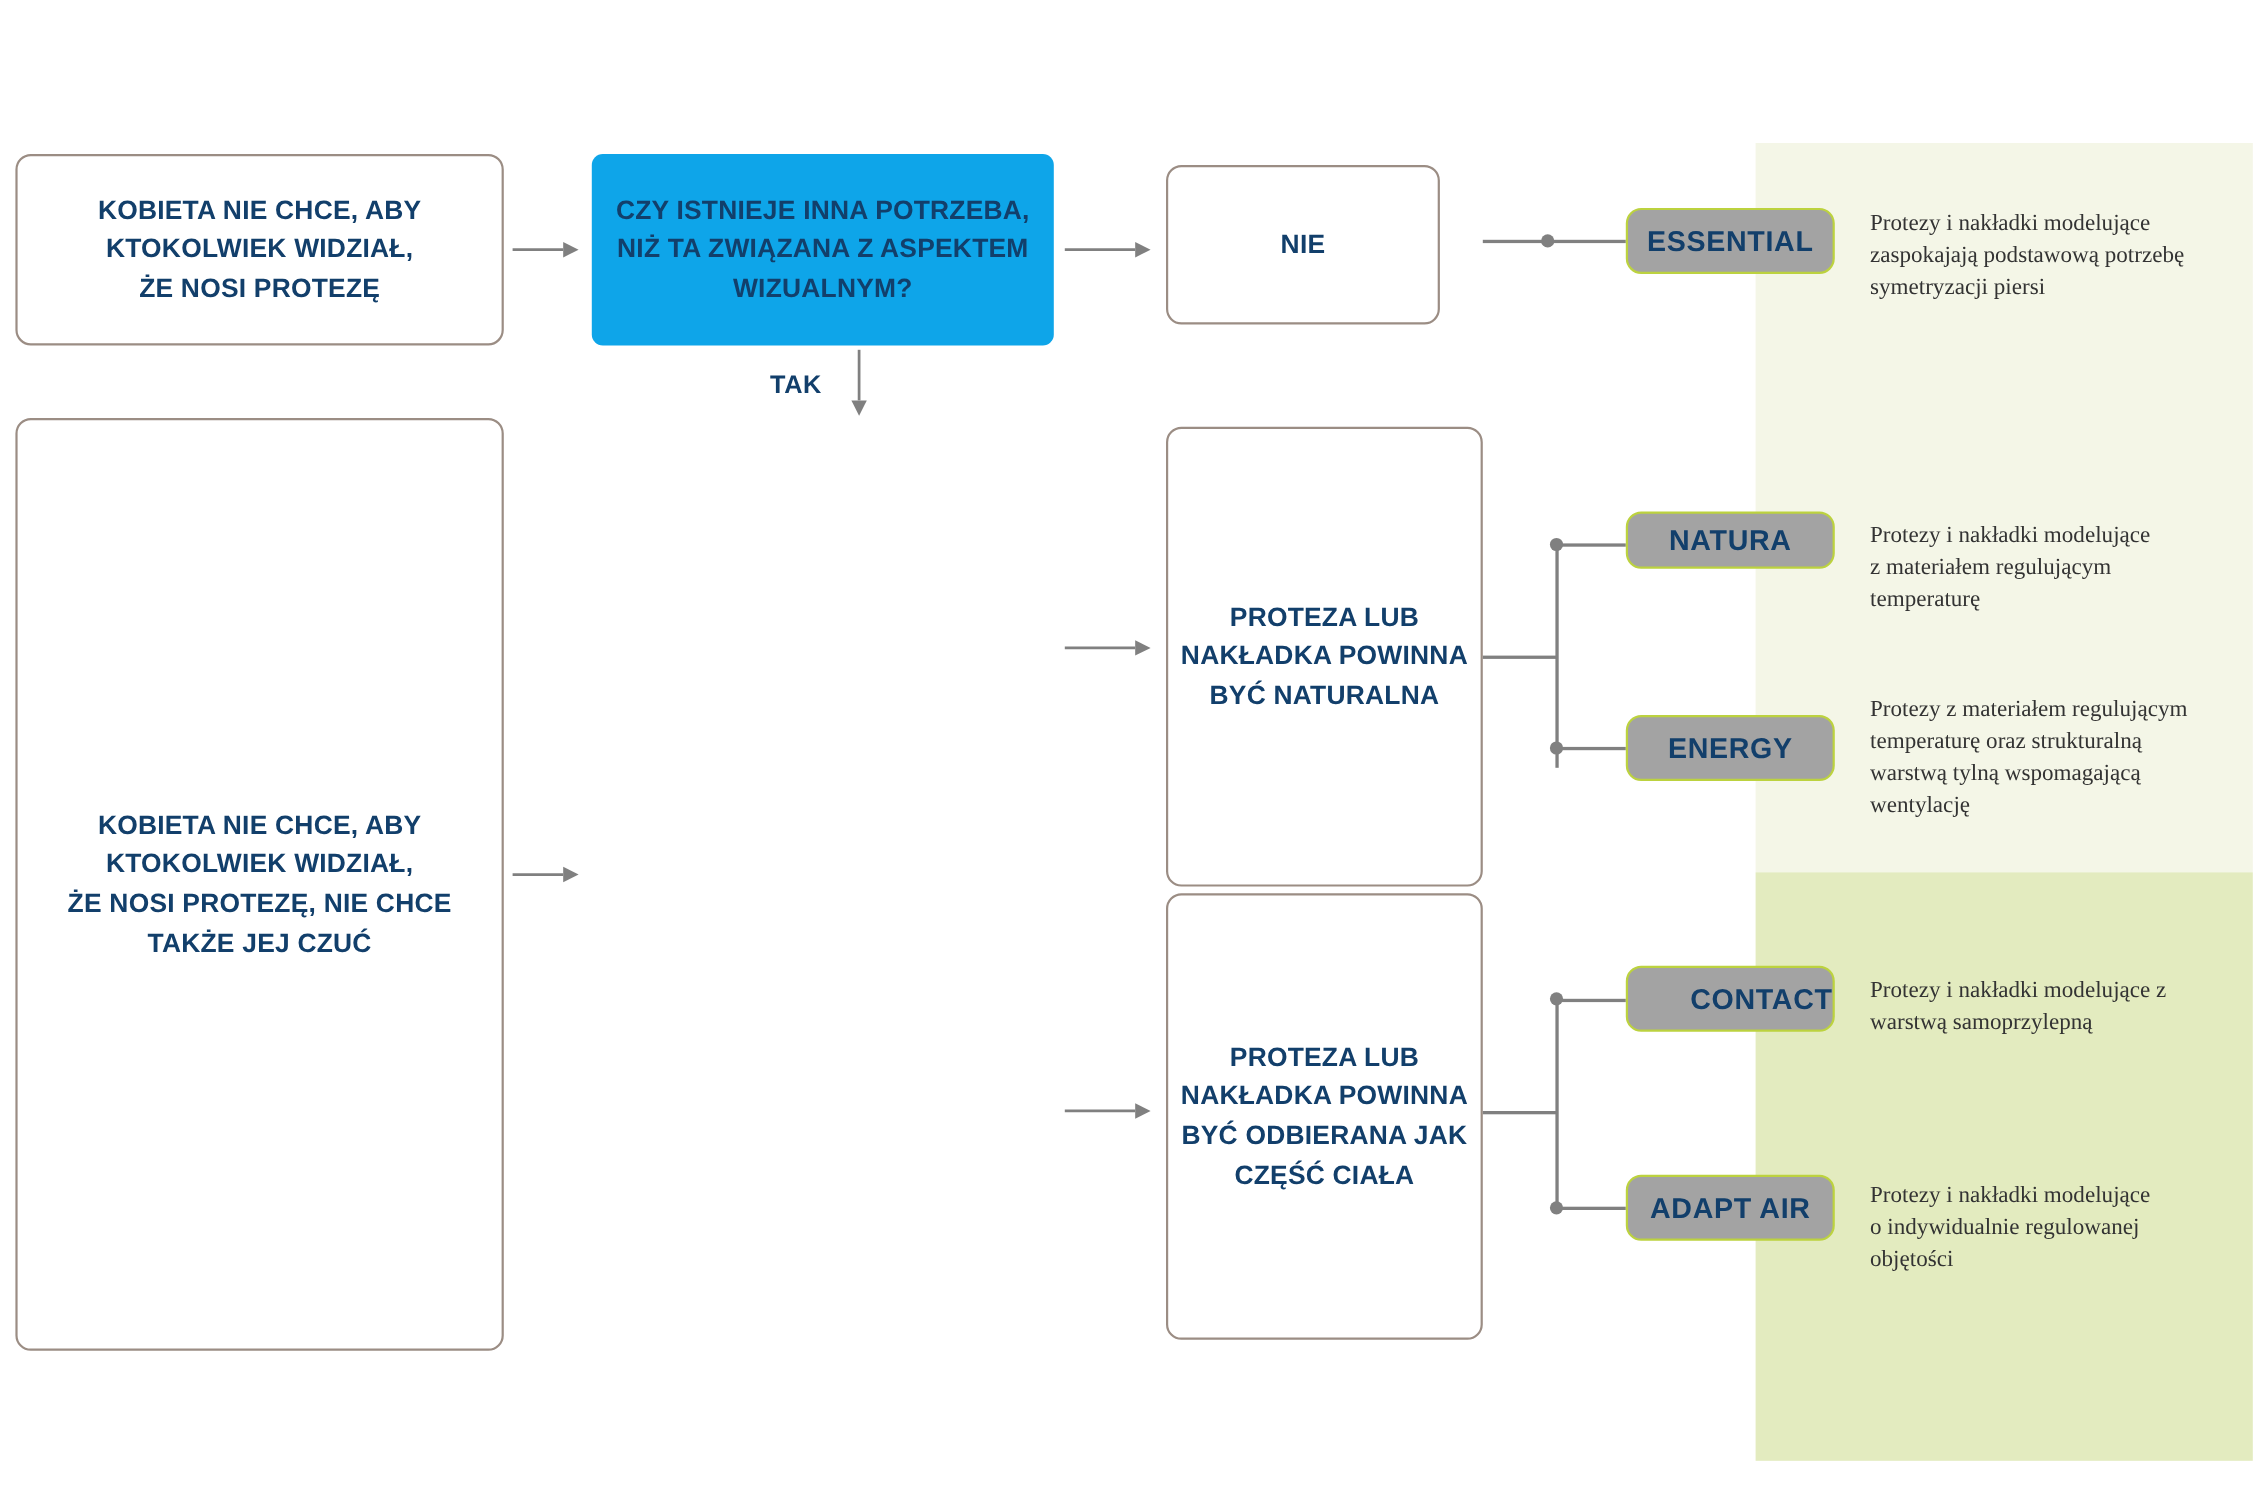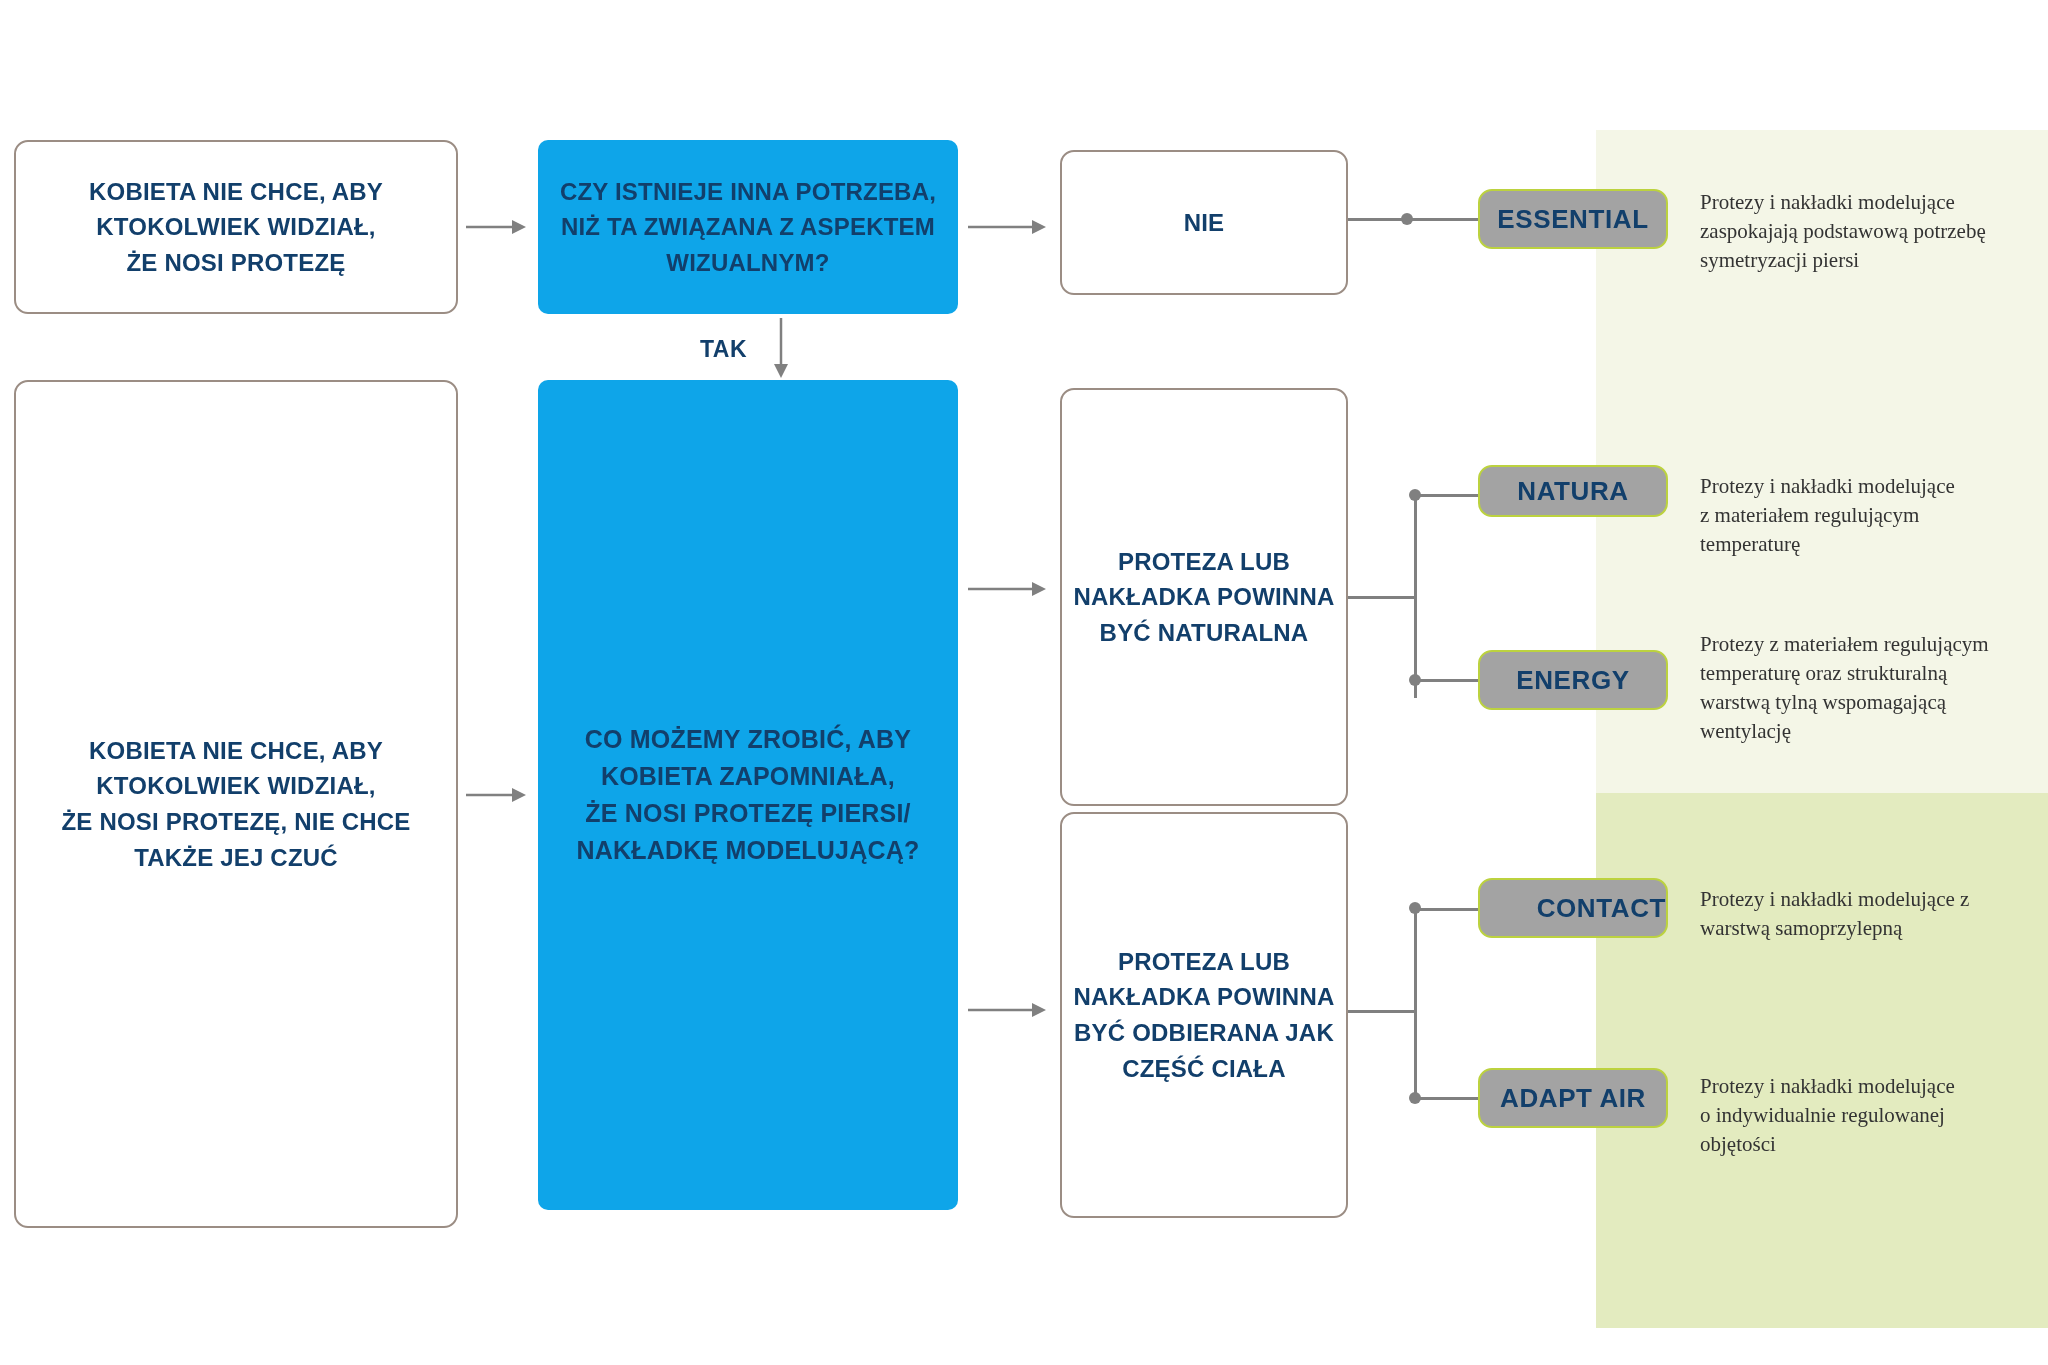--- a/index.html
+++ b/index.html
@@ -56,21 +56,21 @@
     white-space:pre-line;
   }
 
   .boxtext{white-space:pre-line;line-height:1.48;}
 
   
   #box-q1{left:14px;top:140px;width:444px;height:174px;font-size:24px;}
   #box-q2{left:14px;top:380px;width:444px;height:848px;font-size:24px;}
   #box-g1{left:538px;top:140px;width:420px;height:174px;font-size:24px;}
   #box-g2{left:538px;top:380px;width:420px;height:830px;font-size:25px;}
-  #box-nie{left:1060px;top:150px;width:288px;height:145px;font-size:24px;}
+  #box-nie{left:1060px;top:150px;width:249px;height:145px;font-size:24px;}
   #box-nat{left:1060px;top:388px;width:288px;height:418px;font-size:24px;}
   #box-body{left:1060px;top:812px;width:288px;height:406px;font-size:24px;}
 
   #badge-essential{left:1478px;top:189px;width:190px;height:60px;}
   #badge-natura{left:1478px;top:465px;width:190px;height:52px;}
   #badge-energy{left:1478px;top:650px;width:190px;height:60px;}
   #badge-contact{left:1478px;top:878px;width:190px;height:60px;justify-content:flex-end;}
   #badge-adapt{left:1478px;top:1068px;width:190px;height:60px;}
 
   #desc-essential{left:1700px;top:188px;width:330px;}
@@ -123,26 +123,20 @@
     <line x1="0" y1="9" x2="46" y2="9" stroke="#808080" stroke-width="2.5"></line>
     <polygon points="46,2 60,9 46,16" fill="#808080"></polygon>
   </svg>
 
   <div class="box box-green" id="box-g1">
     <span class="boxtext">CZY ISTNIEJE INNA POTRZEBA,
 NIŻ TA ZWIĄZANA Z ASPEKTEM
 WIZUALNYM?</span>
   </div>
 
-  <div class="box box-green" id="box-g2">
-    <span class="boxtext">CO MOŻEMY ZROBIĆ, ABY
-KOBIETA ZAPOMNIAŁA,
-ŻE NOSI PROTEZĘ PIERSI/
-NAKŁADKĘ MODELUJĄCĄ?</span>
-  </div>
 
   <div class="tak-label" style="left:700px;top:336px;">TAK</div>
   <svg class="arrow" style="left:770px;top:318px;width:22px;height:62px;">
     <line x1="11" y1="0" x2="11" y2="46" stroke="#808080" stroke-width="2.5"></line>
     <polygon points="4,46 18,46 11,60" fill="#808080"></polygon>
   </svg>
 
   <svg class="arrow" style="left:968px;top:218px;width:82px;height:18px;">
     <line x1="0" y1="9" x2="64" y2="9" stroke="#808080" stroke-width="2.5"></line>
     <polygon points="64,2 78,9 64,16" fill="#808080"></polygon>

